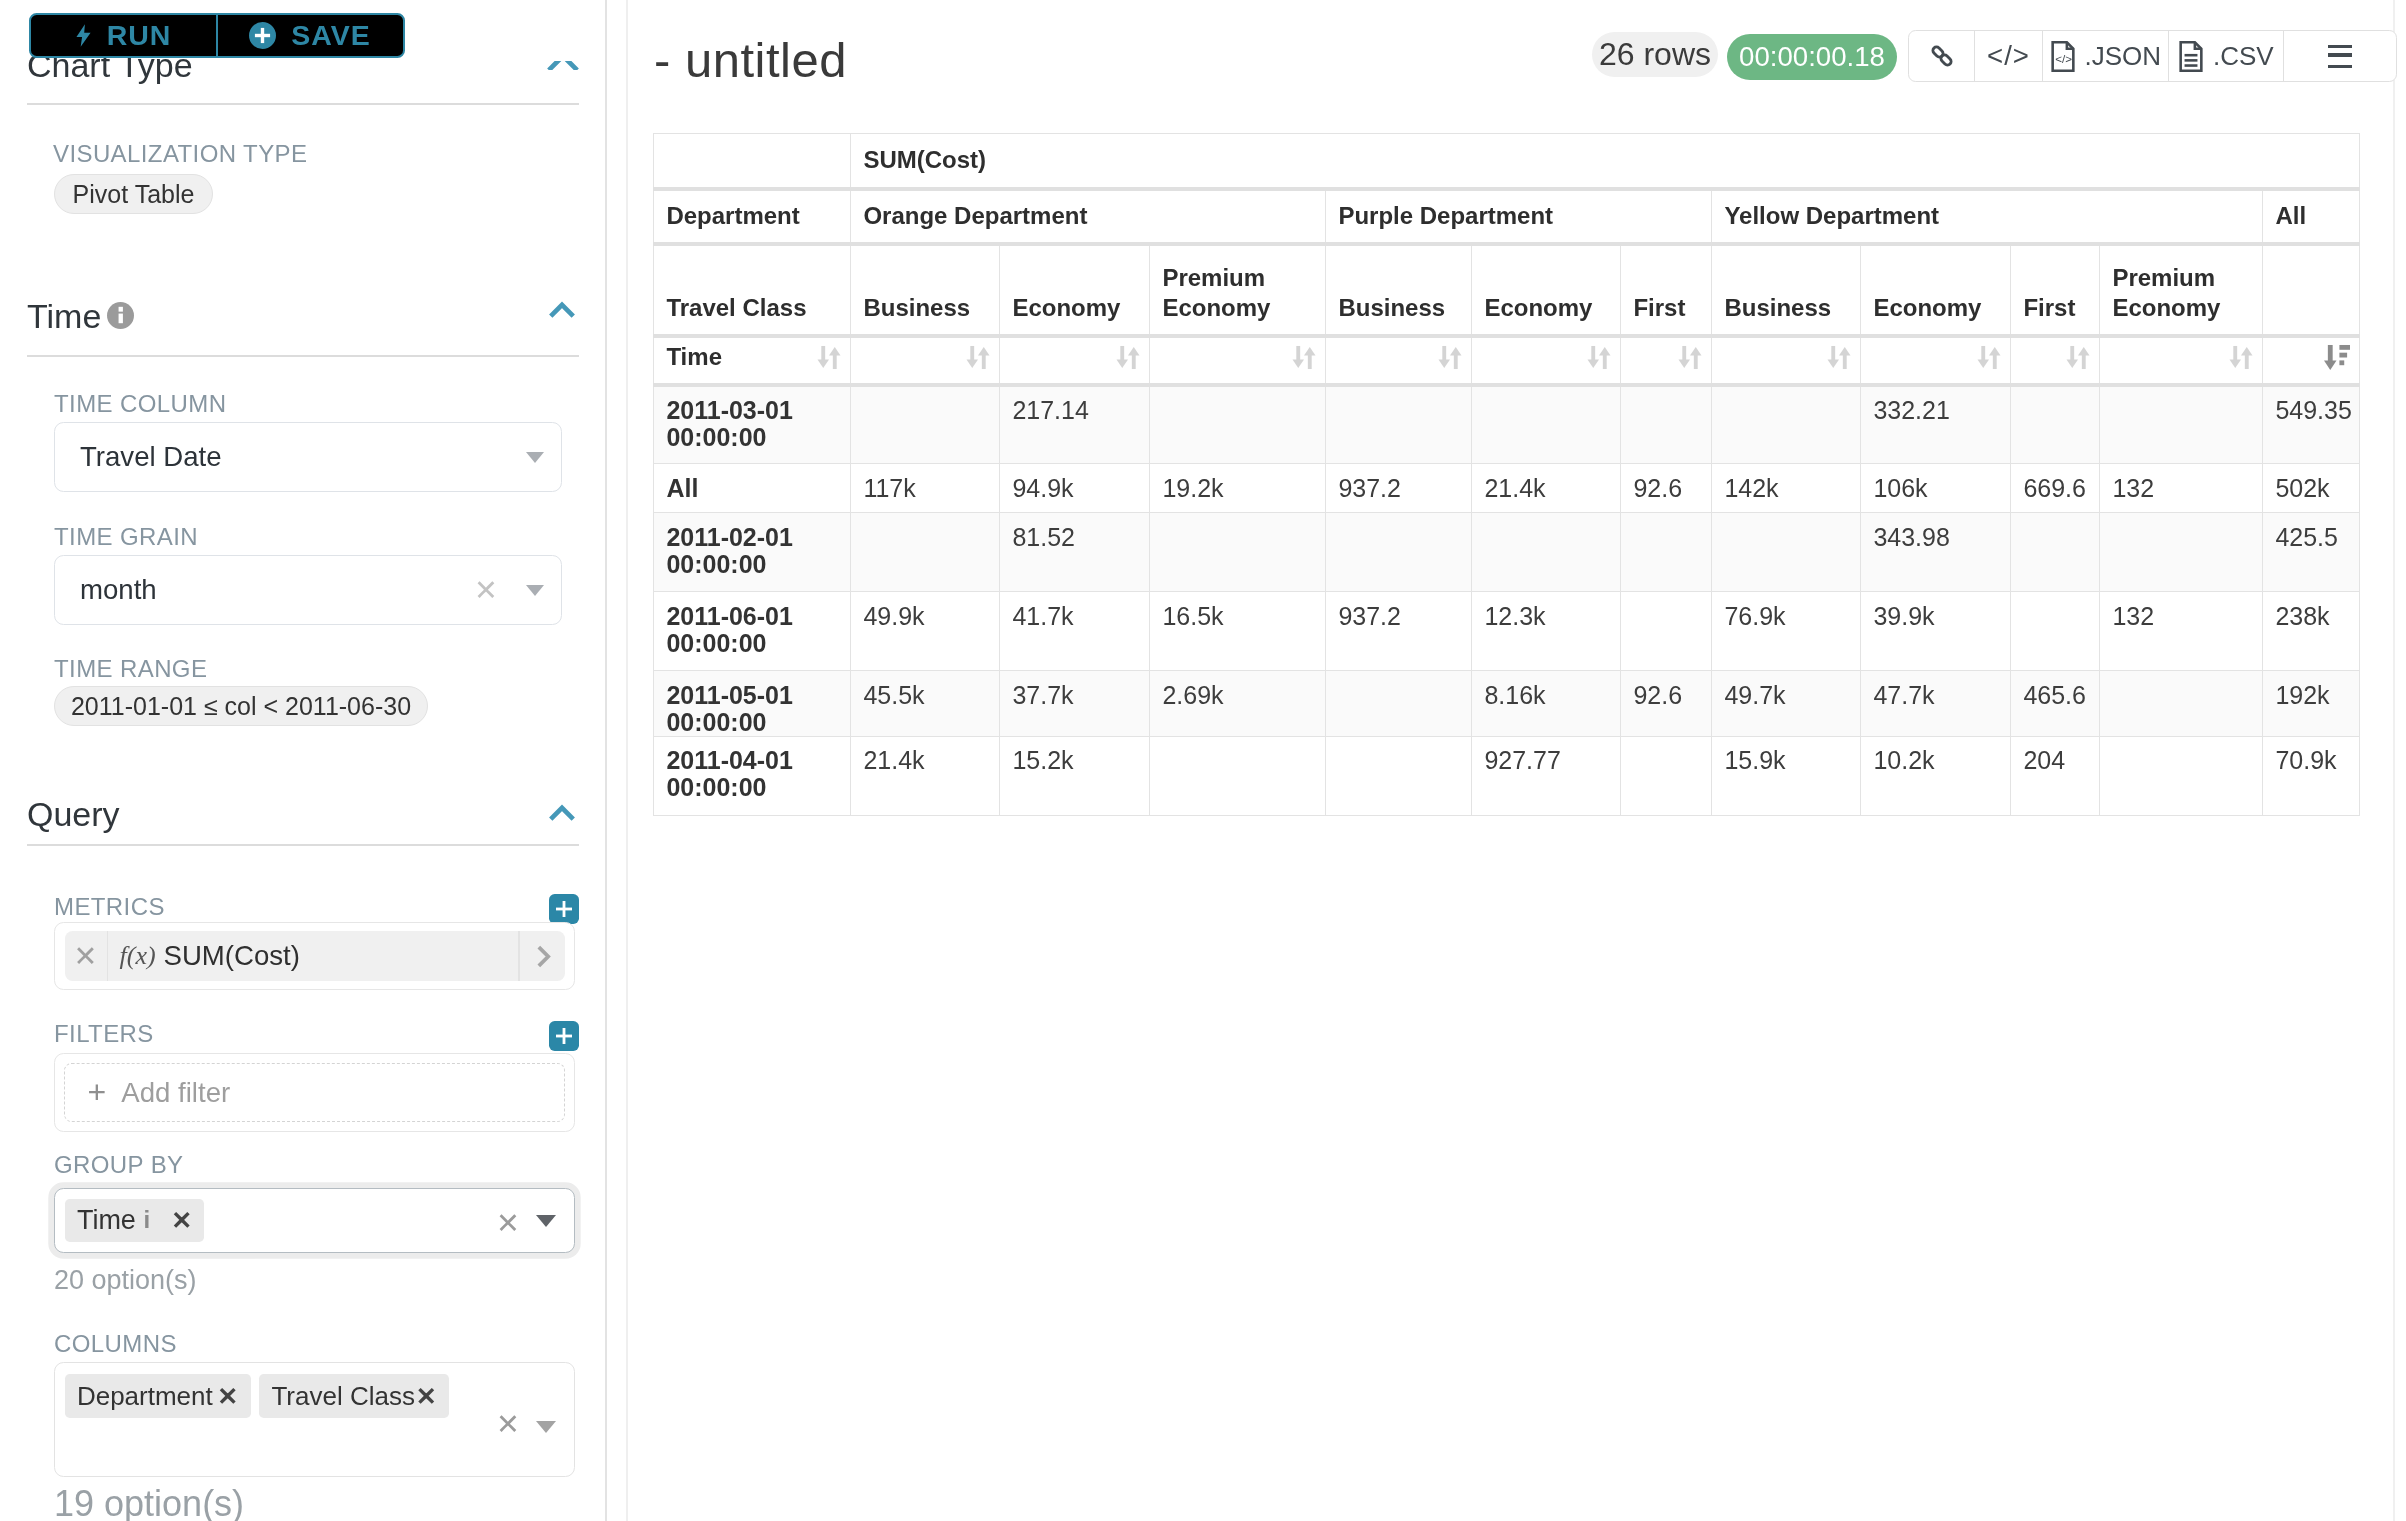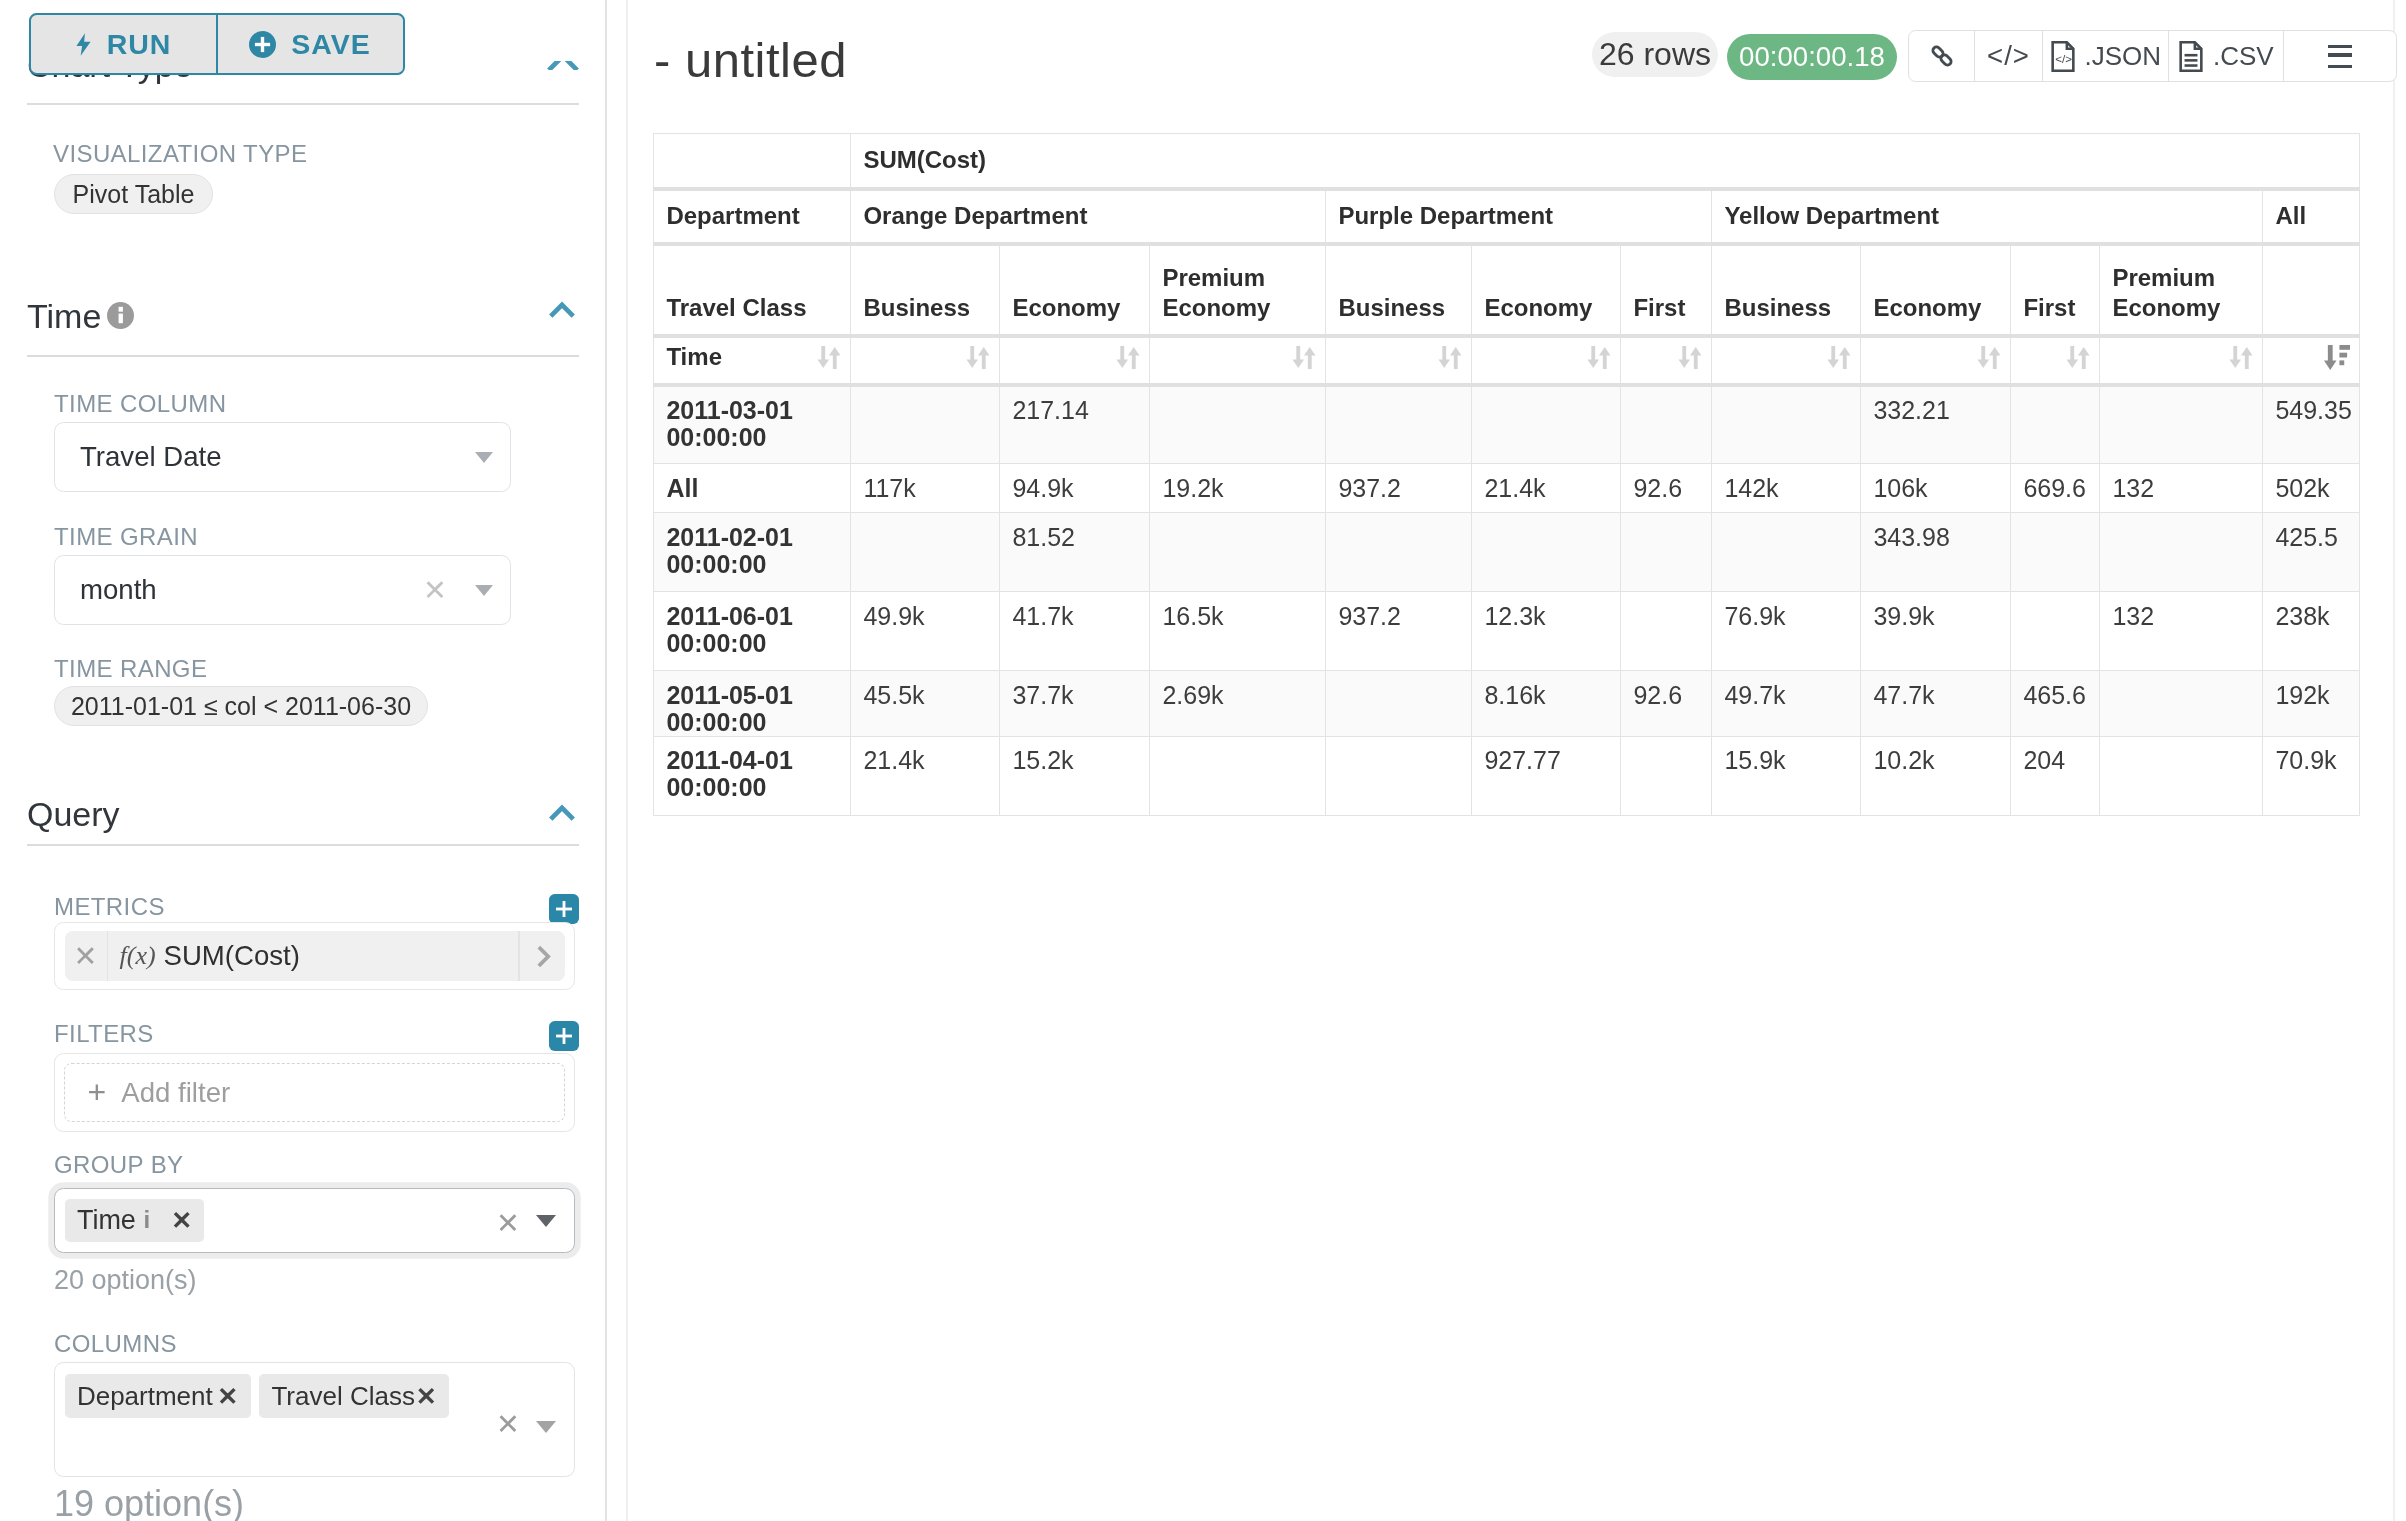--- a/index.html
+++ b/index.html
@@ -8,37 +8,37 @@
 .abs { position:absolute; }
 
 #gut1 { left:605px; top:0; width:1.9px; height:1522px; background:#e3e3e3; }
 #gut2 { left:626px; top:0; width:1.9px; height:1522px; background:#efefef; }
 #gut3 { left:2393px; top:0; width:1.9px; height:1522px; background:#f0f0f0; }
 
 .label { font-size:24px; color:#8695a0; letter-spacing:0.4px; }
 .sechead { font-size:34px; color:#30363b; font-weight:500; }
 .divider { height:1.9px; background:#dcdcdc; left:27px; width:552px; }
 #charttype { left:27px; top:46px; font-size:34px; color:#30363b; font-weight:500; z-index:1; }
-#btns { left:28.5px; top:13.3px; width:376px; height:62px; border:2.9px solid #2e87a5;
-  border-radius:7.6px; background:#e5e5e5; z-index:2; display:flex; }
+#btns { left:28.5px; top:13.3px; width:376px; height:45px; border:2.9px solid #2e87a5;
+  border-radius:7.6px; background:#000000; z-index:2; display:flex; }
 #btns .half { flex:1; display:flex; align-items:center; justify-content:center;
   color:#2e87a5; font-size:28.5px; font-weight:600; letter-spacing:1px; }
 #btns .half + .half { border-left:2.9px solid #2e87a5; }
 #ctchev { left:546px; top:61px; width:34px; height:8.6px; overflow:hidden; z-index:0; }
 #div1 { top:103px; }
 #vizlabel { left:53px; top:140px; }
 #vizpill { left:54px; top:174px; width:159px; height:40px; border-radius:20px;
   background:#f0f0f0; border:1.9px solid #e2e2e2; display:flex; align-items:center;
   justify-content:center; font-size:25px; color:#333; }
 #timehead { left:27px; top:297px; }
 #timeinfo { left:107px; top:302px; }
 #timechev { left:547px; top:300px; }
 #div2 { top:355px; }
 #tclabel { left:54px; top:390px; }
-.selbox { left:54px; width:457px; height:70px; border:1.9px solid #dfe3e8; border-radius:9.5px;
+.selbox { left:54px; width:508px; height:70px; border:1.9px solid #dfe3e8; border-radius:9.5px;
   background:#fff;text-align:right; }
 .selbox .val { position:absolute; left:25px; top:50%; transform:translateY(-50%);
   font-size:27.6px; color:#2d3339; }
 .selcaret { position:absolute; right:17px; top:50%; margin-top:-4.8px; width:0; height:0;
   border-left:9.5px solid transparent; border-right:9.5px solid transparent;
   border-top:11.4px solid #aaaeb3; }
 .selx { position:absolute; right:63px; top:50%; transform:translateY(-50%);
   font-size:28.5px; color:#c3c3c3; }
 #sel1 { top:422px; }
 #tglabel { left:54px; top:523px; }

